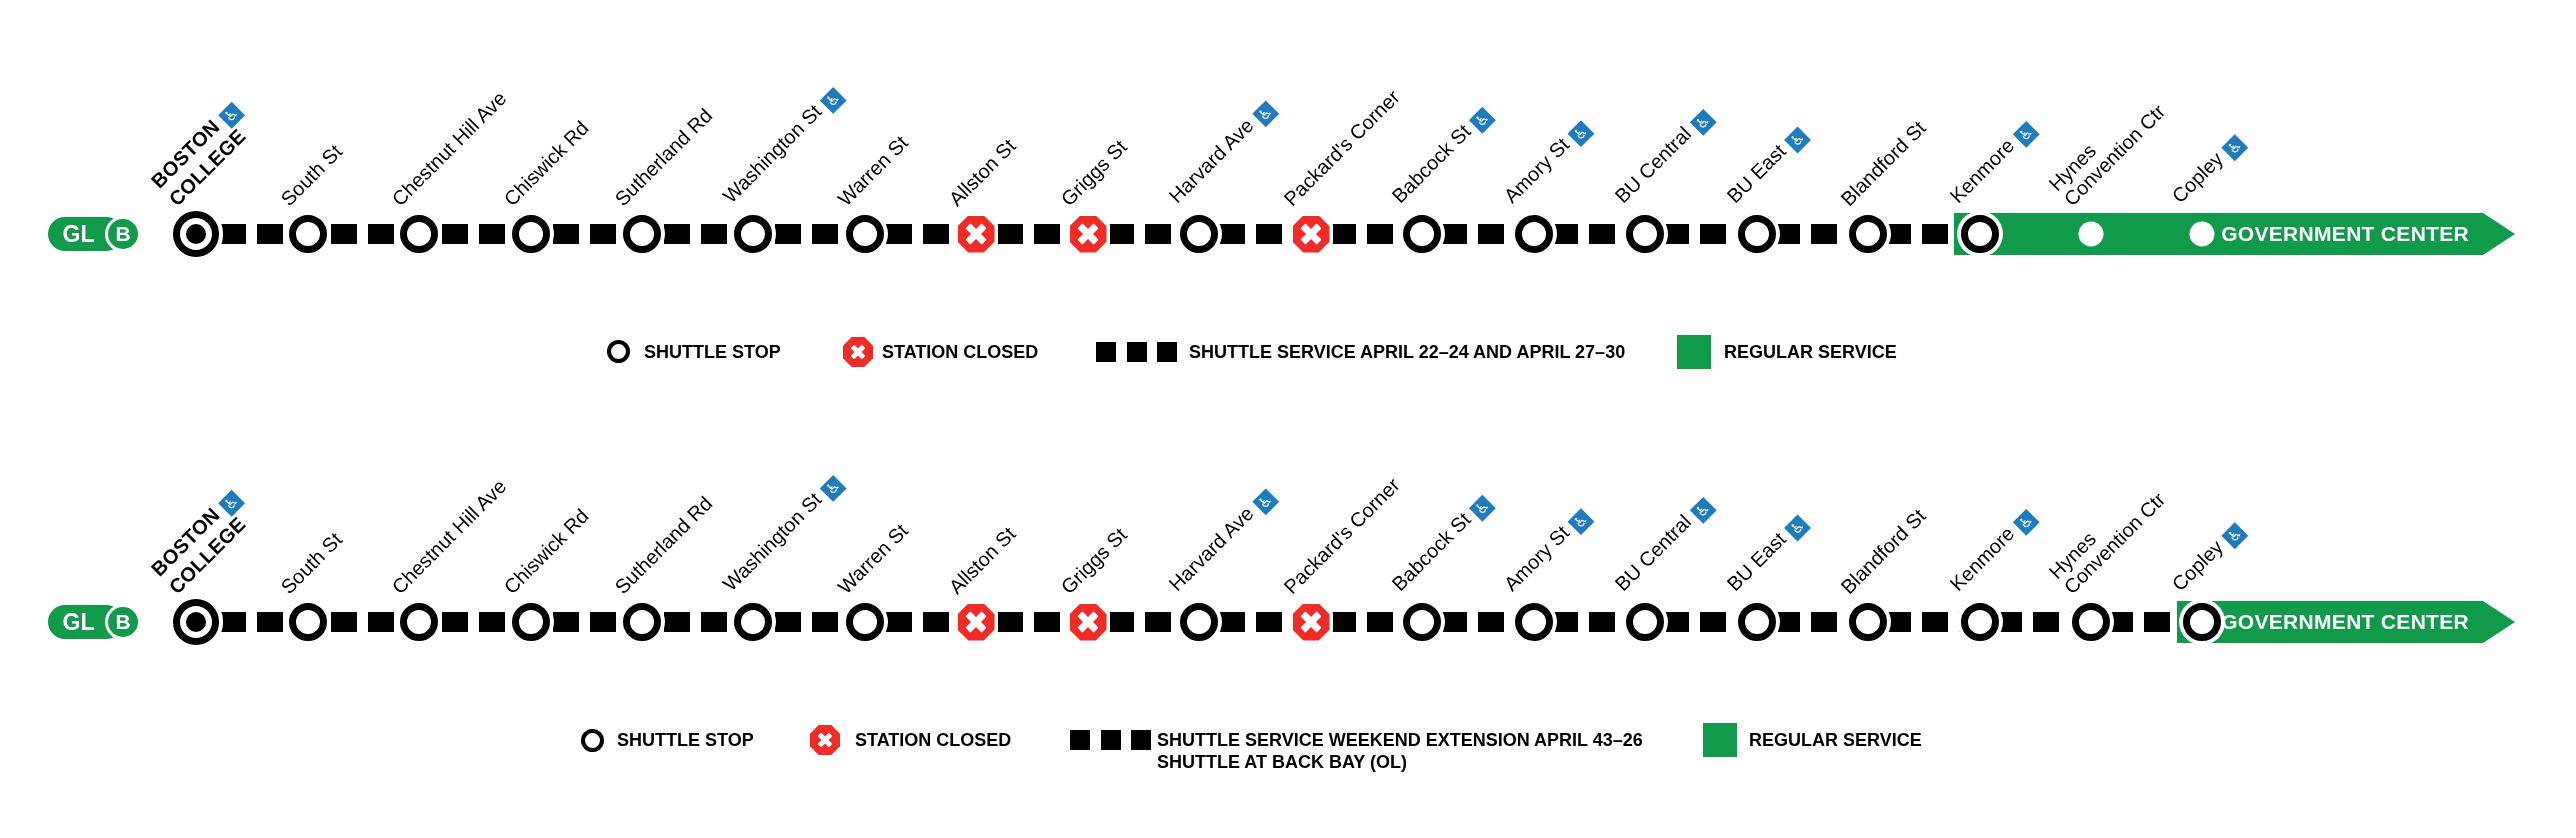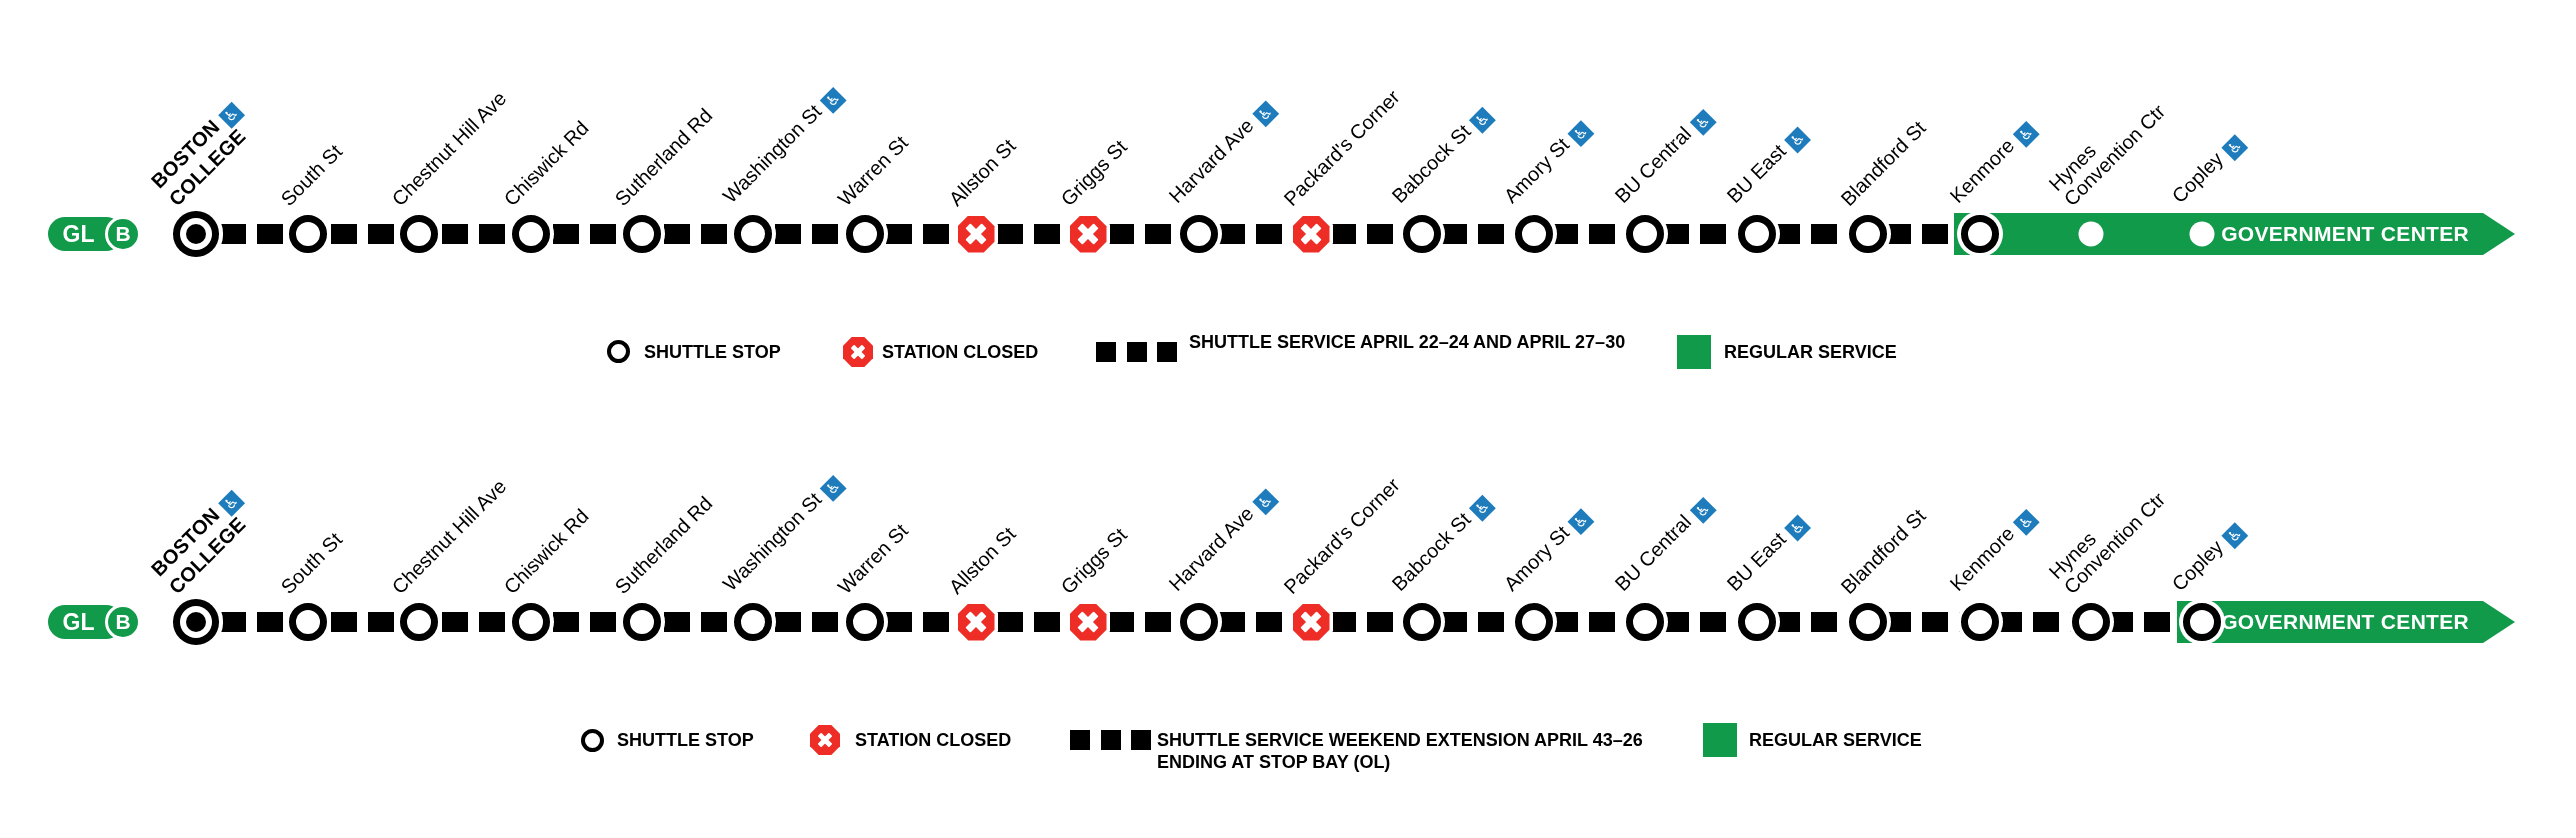--- a/index.html
+++ b/index.html
@@ -240,21 +240,21 @@
     <div class="lg-oct" style="left: 843px; top: 337px; background: rgb(238, 45, 38);">
       <div class="xbar a"></div>
       <div class="xbar b"></div>
     </div>
     <div class="lg-text" style="left: 882px; top: 341px;">
       <div>STATION CLOSED</div>
     </div>
     <div class="lg-sq" style="left: 1096px; top: 342px;"></div>
     <div class="lg-sq" style="left: 1127px; top: 342px;"></div>
     <div class="lg-sq" style="left: 1157px; top: 342px;"></div>
-    <div class="lg-text" style="left: 1189px; top: 331px;">
+    <div class="lg-text" style="left: 1189px; top: 341px;">
       <div>SHUTTLE SERVICE APRIL 22–24 AND APRIL 27–30</div>
     </div>
     <div class="lg-green" style="left: 1677px; top: 335px; background: rgb(16, 154, 74);"></div>
     <div class="lg-text" style="left: 1724px; top: 341px;">
       <div>REGULAR SERVICE</div>
     </div>
     <div class="badge" style="left: 48px; top: 604px;">
       <div class="pill" style="background: rgb(16, 154, 74);">GL</div>
       <div class="bcirc" style="background: rgb(16, 154, 74);">B</div>
     </div>
@@ -441,20 +441,20 @@
       <div class="xbar b"></div>
     </div>
     <div class="lg-text" style="left: 855px; top: 729px;">
       <div>STATION CLOSED</div>
     </div>
     <div class="lg-sq" style="left: 1070px; top: 730px;"></div>
     <div class="lg-sq" style="left: 1101px; top: 730px;"></div>
     <div class="lg-sq" style="left: 1131px; top: 730px;"></div>
     <div class="lg-text" style="left: 1157px; top: 729px;">
       <div>SHUTTLE SERVICE WEEKEND EXTENSION APRIL 43–26</div>
-      <div>ENDING AT STOP BAY (OL)</div>
+      <div>SHUTTLE AT BACK BAY (OL)</div>
     </div>
     <div class="lg-green" style="left: 1703px; top: 723px; background: rgb(16, 154, 74);"></div>
     <div class="lg-text" style="left: 1749px; top: 729px;">
       <div>REGULAR SERVICE</div>
     </div>
   </div>
 
 
 </body></html>

